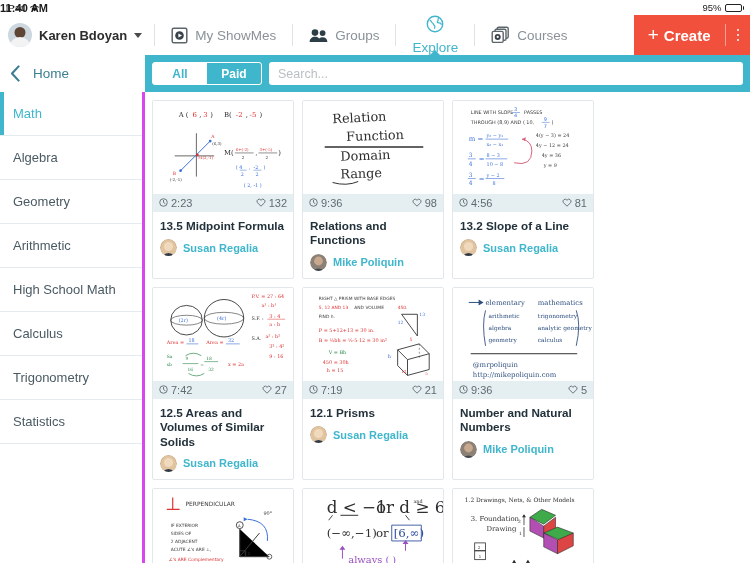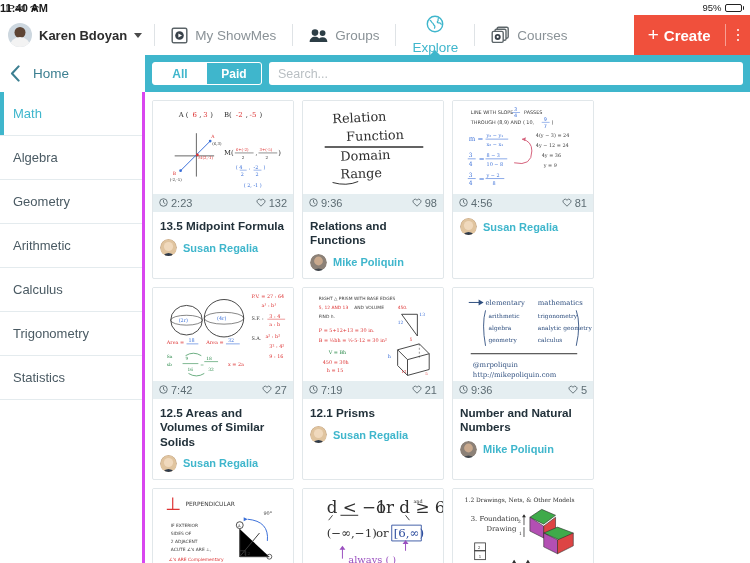--- a/index.html
+++ b/index.html
@@ -305,20 +305,21 @@
     </div>
   </div>
 
   <div class="body">
 
     <div class="sidebar">
       <div class="side-item active">Math</div>
       <div class="side-item">Algebra</div>
       <div class="side-item">Geometry</div>
       <div class="side-item">Arithmetic</div>
+      <div class="side-item">High School Math</div>
       <div class="side-item">Calculus</div>
       <div class="side-item">Trigonometry</div>
       <div class="side-item">Statistics</div>
     </div>
 
     <div class="content" id="cards-grid">
         <div class="card">
           <div class="thumb">
             <svg viewBox="0 0 142 93">
    <g font-family="DejaVu Serif, serif" font-size="7" fill="#2b2b2b">
@@ -485,20 +486,21 @@
                 </svg></span>
         <span>4:56</span>
       </span>
       <span class="mright">
         <span><svg width="10" height="9" viewBox="0 0 11 10">
                   <path d="M5.5 9.1 L1.4 5.1 a2.4 2.4 0 0 1 4.1 -2.6 a2.4 2.4 0 0 1 4.1 2.6 z" fill="none" stroke="#5d6c73" stroke-width="1"></path>
                 </svg></span>
         <span>81</span>
       </span>
     </div>
+    <div class="card-title">13.2 Slope of a Line</div>
     <div class="card-author">
       <span class="av2"><svg viewBox="0 0 17 17">
                 <circle cx="8.5" cy="8.5" r="8.5" fill="#c9ac8c"></circle>
                 <path d="M1 8 a7.5 7.5 0 0 1 15 0 v9 H1z" fill="#e0c49f"></path>
                 <circle cx="8.5" cy="7.5" r="4.6" fill="#f0d9bd"></circle>
                 <path d="M2.5 17 q6-6 12 0z" fill="#2e3a4a"></path>
               </svg></span>
       <span class="author-name">Susan Regalia</span>
     </div>
         </div>

